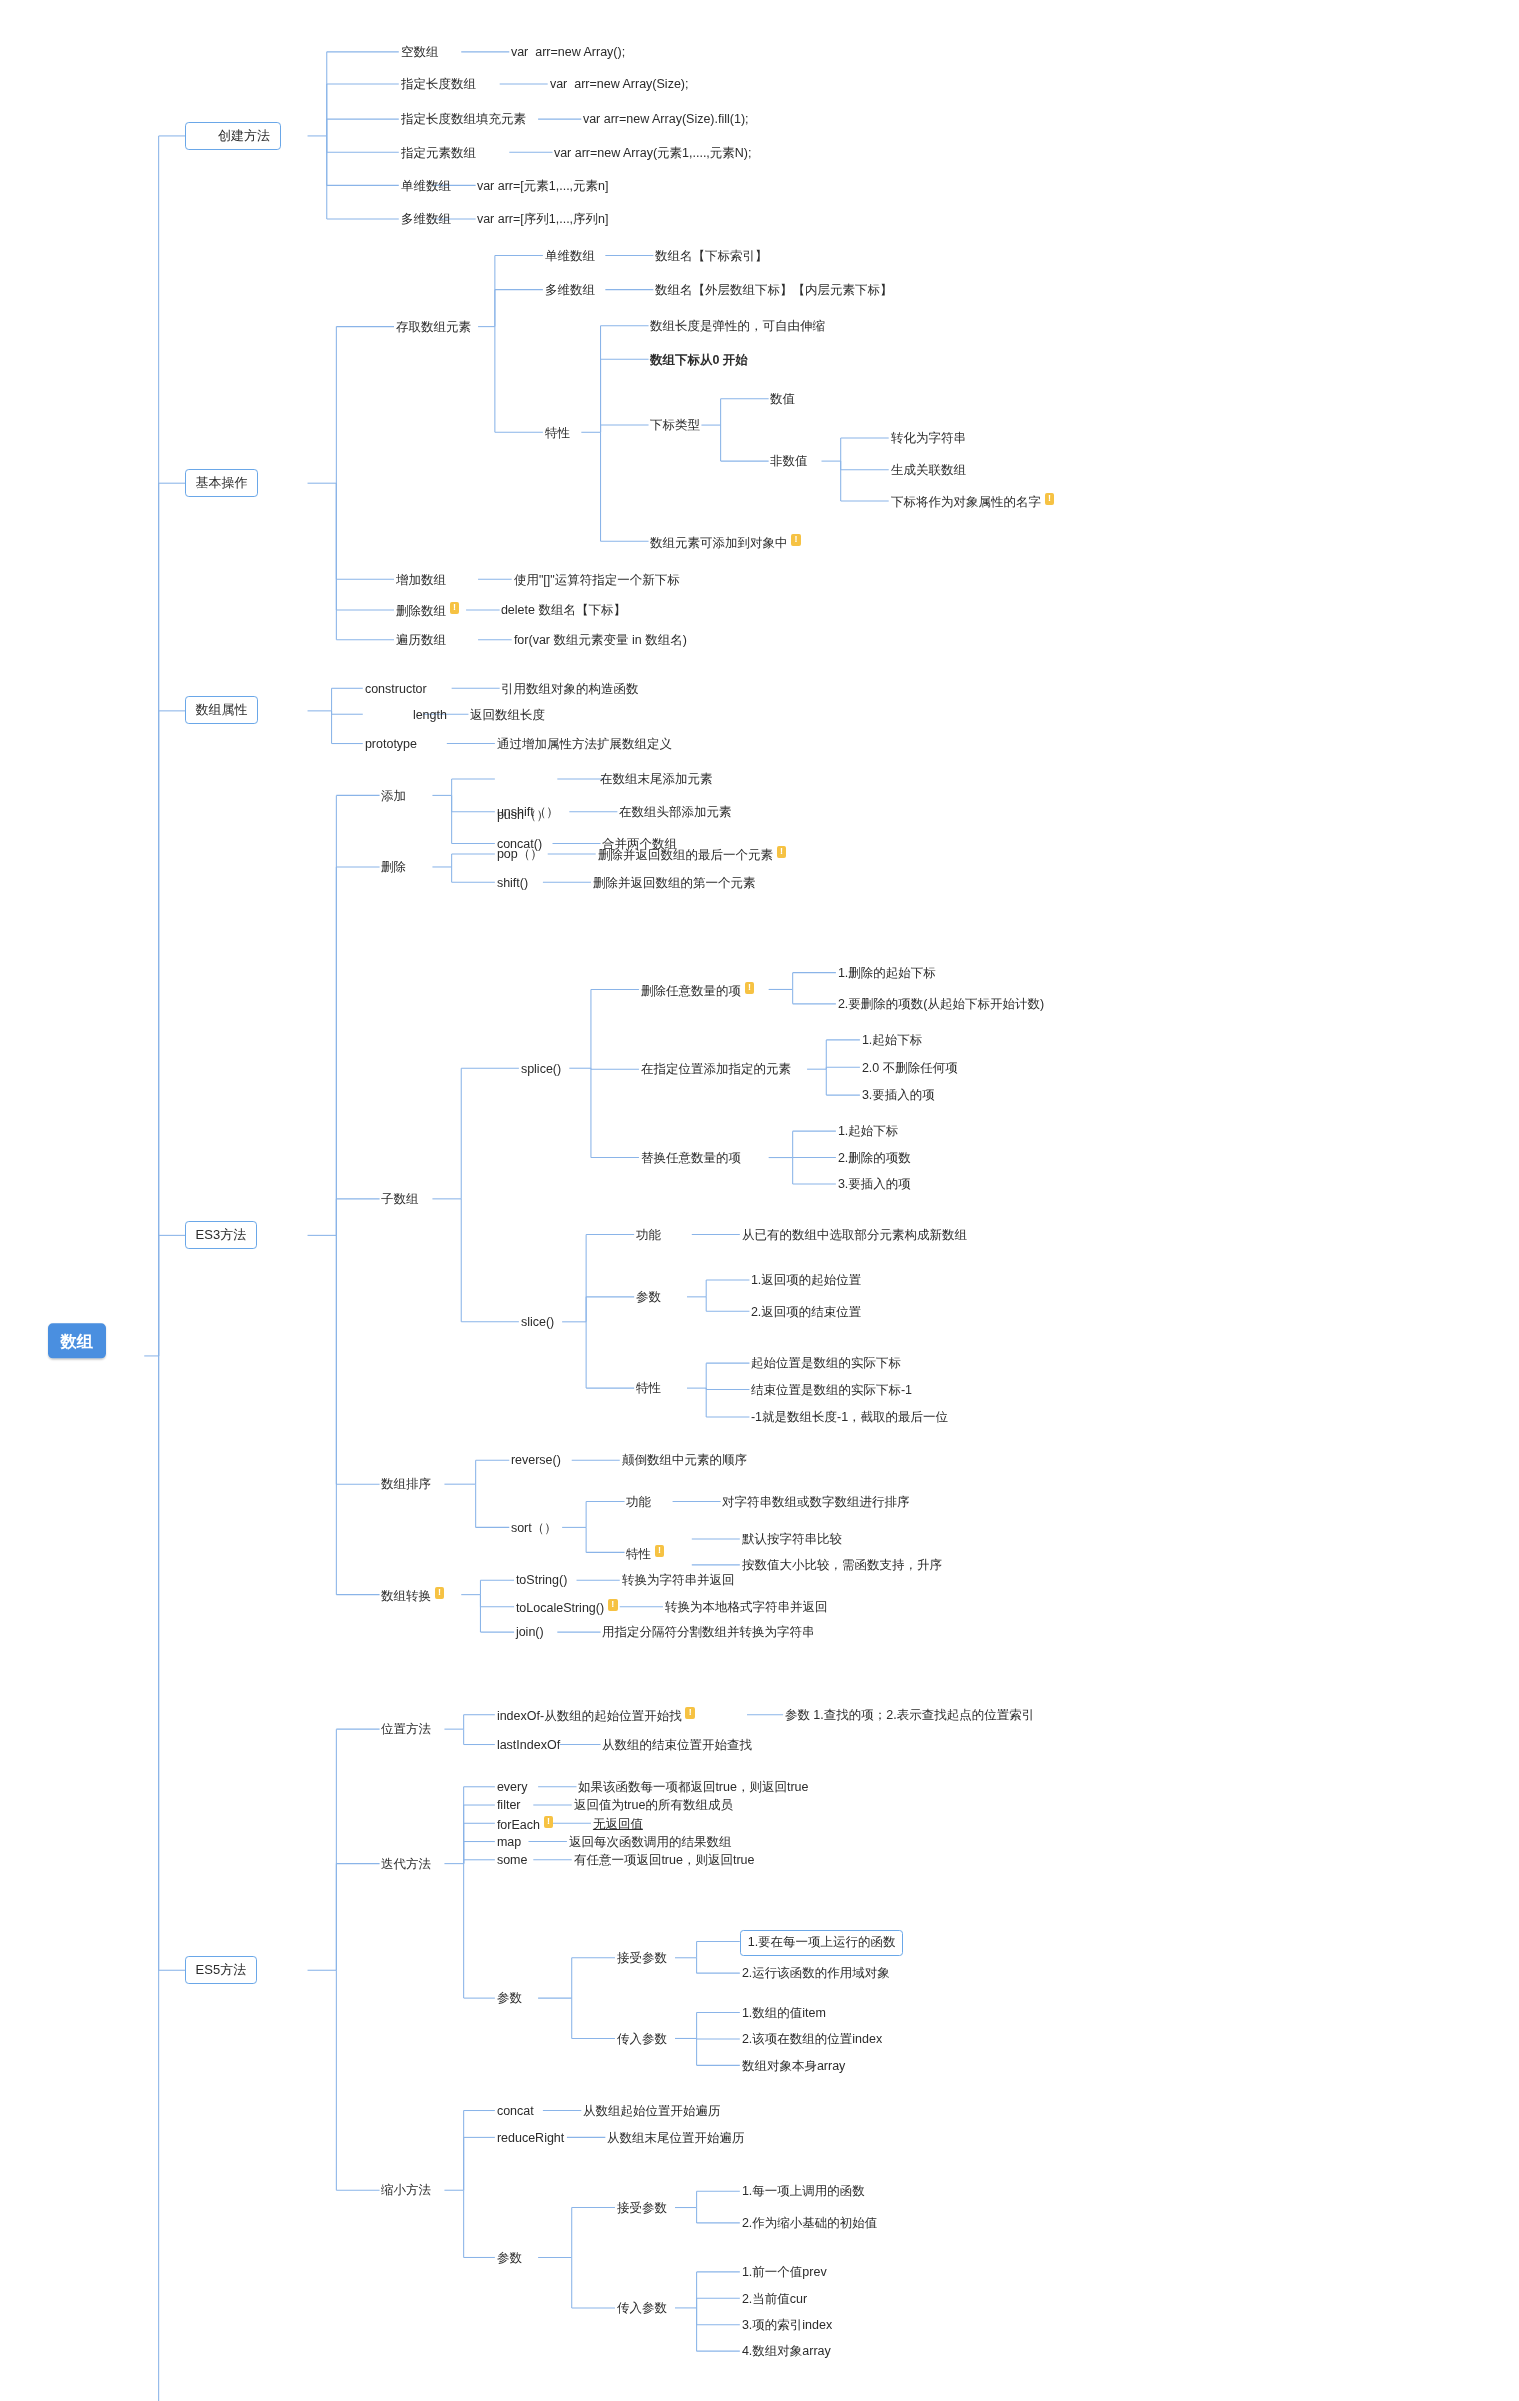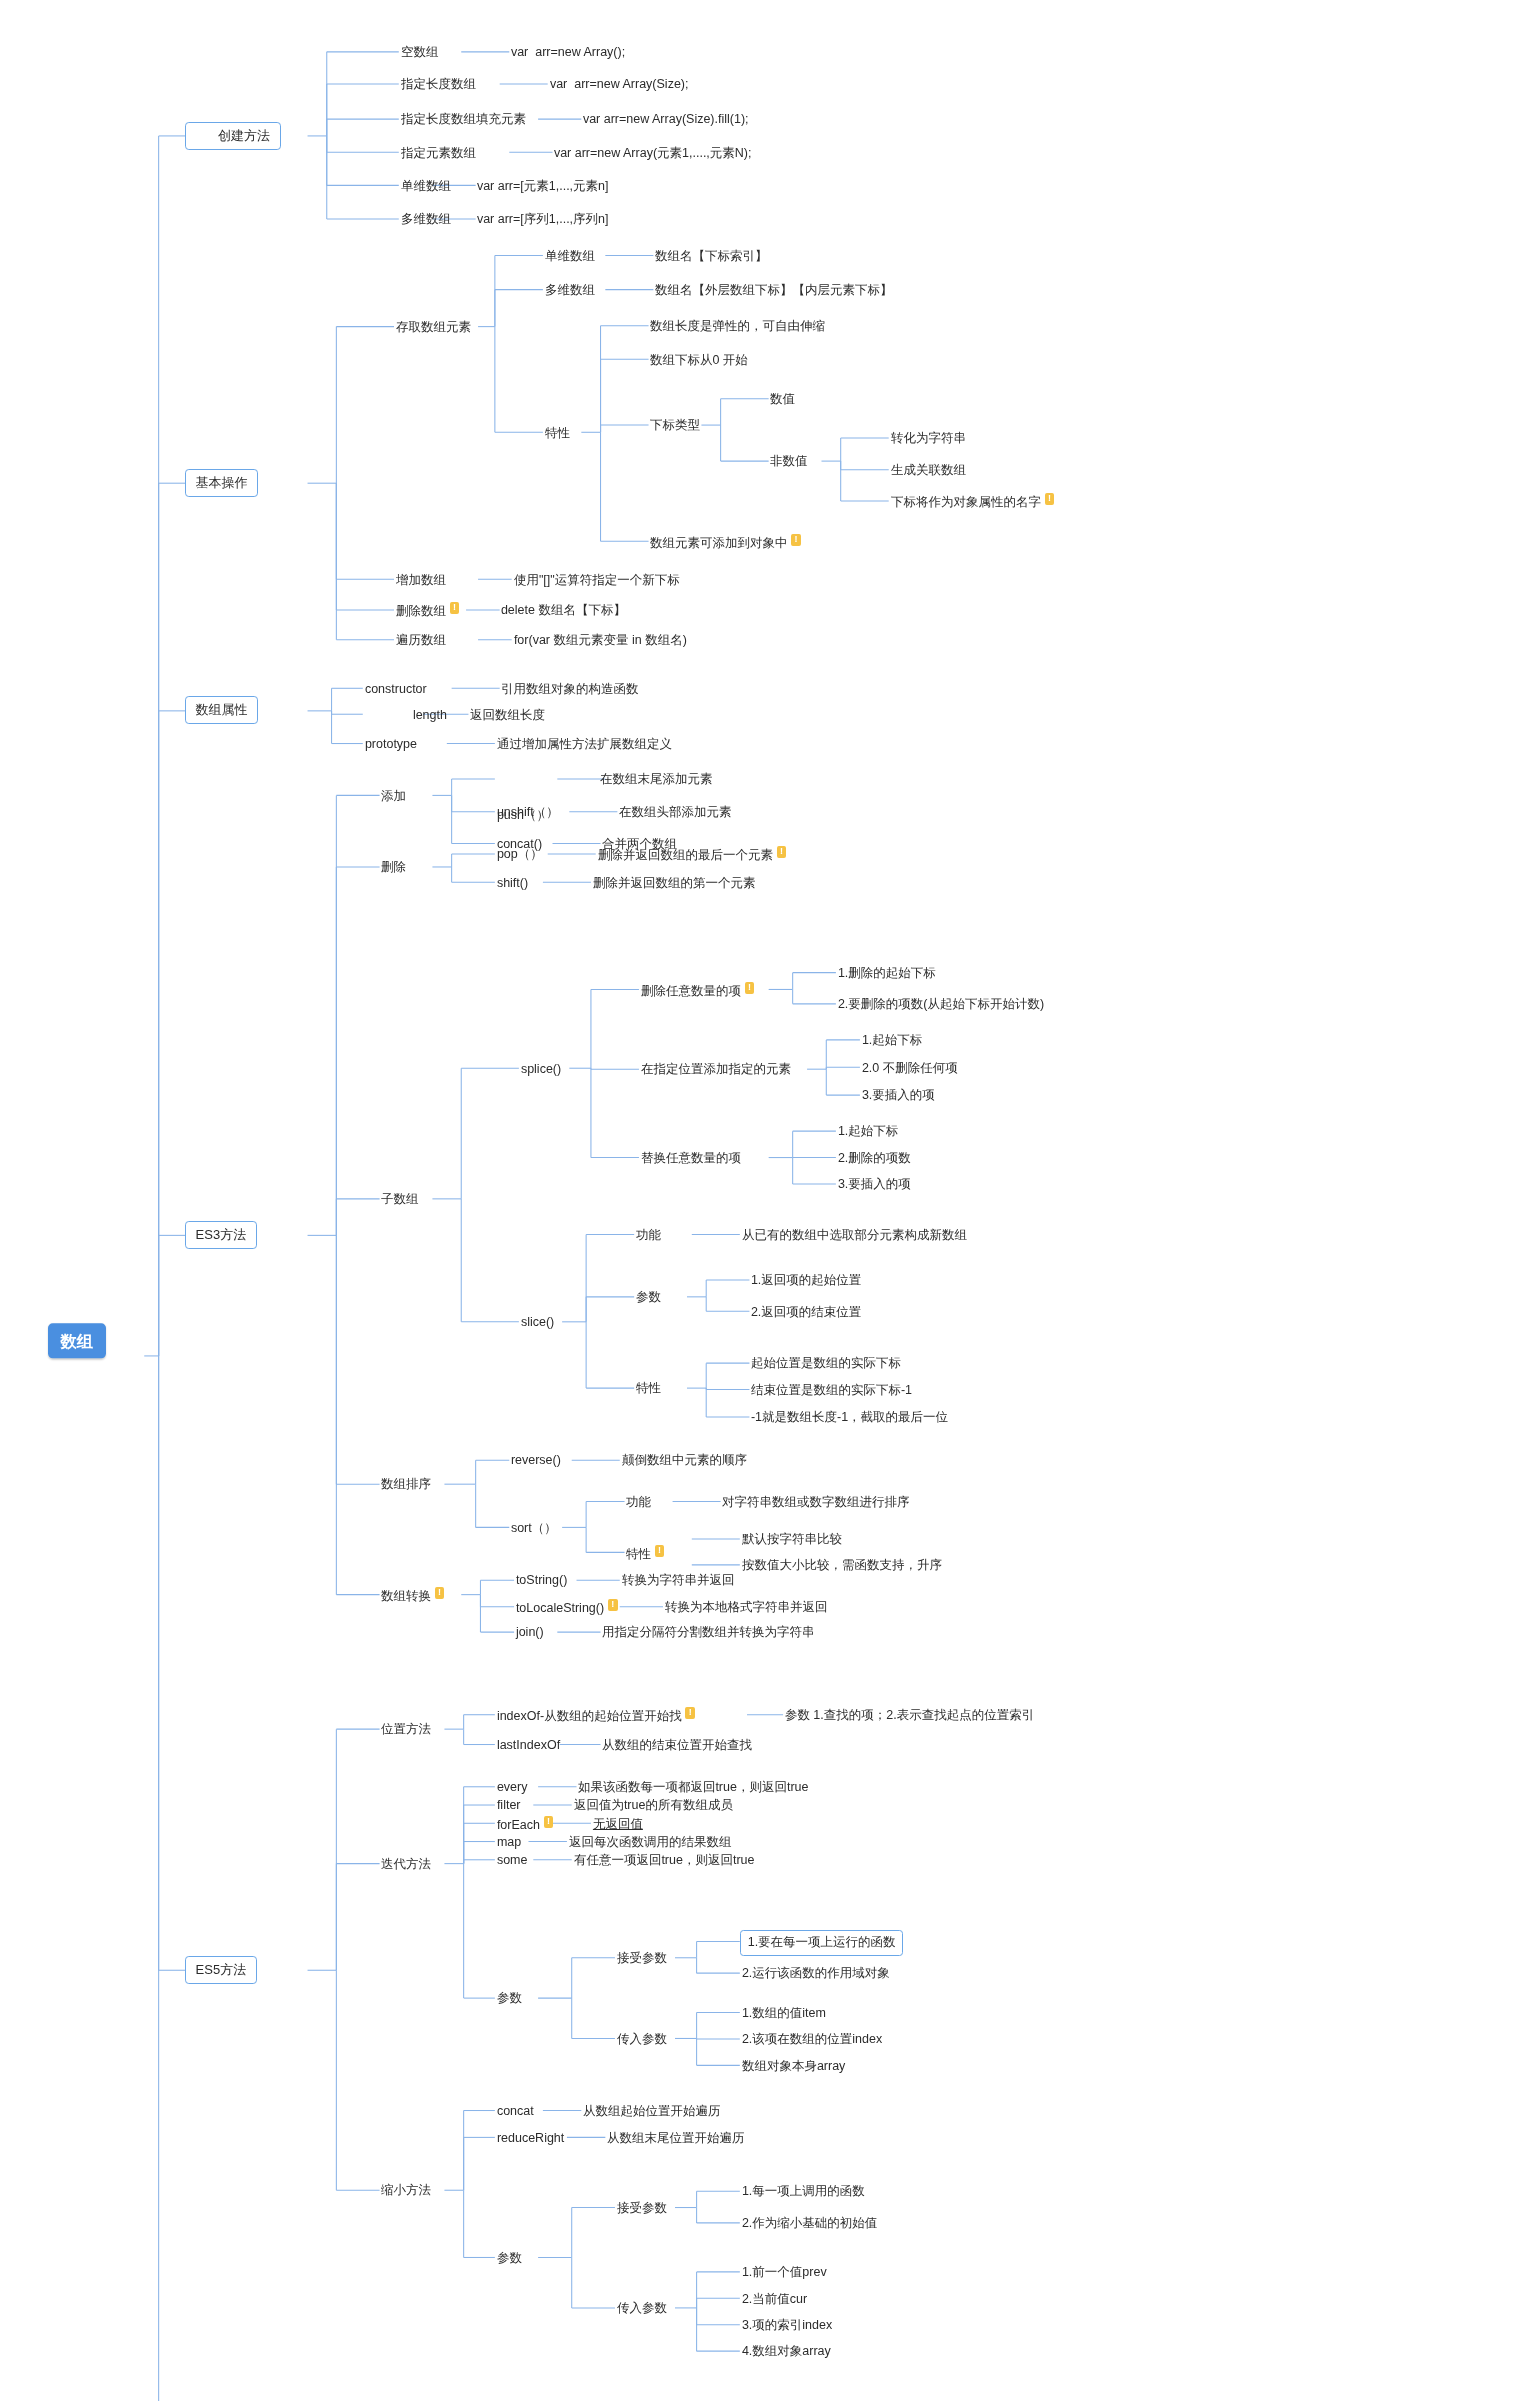--- a/index.html
+++ b/index.html
@@ -425,21 +425,21 @@
 <div class="node plain" style="left:475px; top:210px;">var arr=[序列1,...,序列n]</div>
 
 <div class="node plain" style="left:394px; top:318px;">存取数组元素</div>
 <div class="node plain" style="left:543px; top:247px;">单维数组</div>
 <div class="node plain" style="left:653px; top:247px;">数组名【下标索引】</div>
 <div class="node plain" style="left:543px; top:281px;">多维数组</div>
 <div class="node plain" style="left:653px; top:281px;">数组名【外层数组下标】【内层元素下标】</div>
 <div class="node plain" style="left:543px; top:424px;">特性</div>
 
 <div class="node plain" style="left:648px; top:317px;">数组长度是弹性的，可自由伸缩</div>
-<div class="node plain" style="left:648px; top:351px;">数组下标从0 开始</div>
+<div class="node plain" style="left:648px; top:351px;font-weight:bold;">数组下标从0 开始</div>
 <div class="node plain" style="left:648px; top:416px;">下标类型</div>
 <div class="node plain" style="left:768px; top:390px;">数值</div>
 <div class="node plain" style="left:768px; top:452px;">非数值</div>
 <div class="node plain" style="left:889px; top:429px;">转化为字符串</div>
 <div class="node plain" style="left:889px; top:461px;">生成关联数组</div>
 <div class="node plain" style="left:889px; top:492px;"><span>下标将作为对象属性的名字</span><span class="badge"></span></div>
 
 <div class="node plain" style="left:648px; top:533px;"><span>数组元素可添加到对象中</span><span class="badge"></span></div>
 
 <div class="node plain" style="left:394px; top:571px;">增加数组</div>

